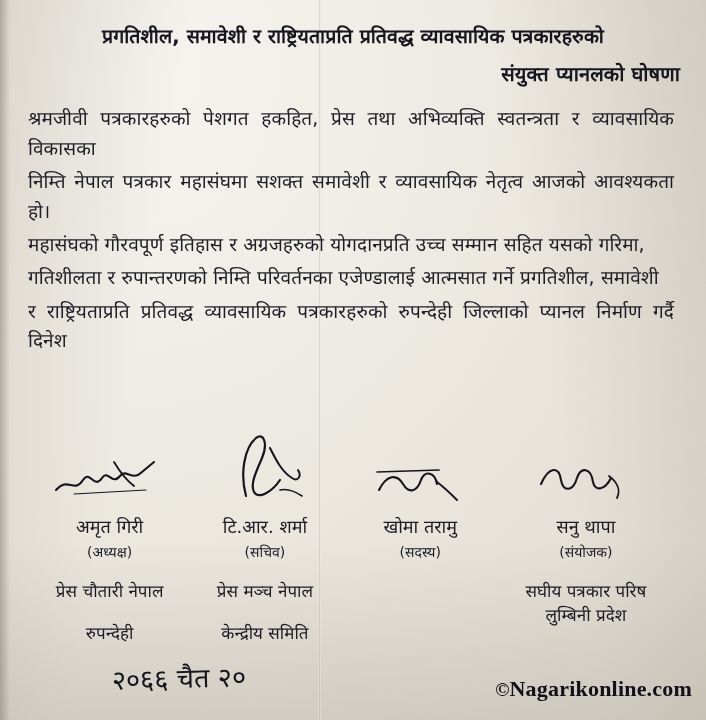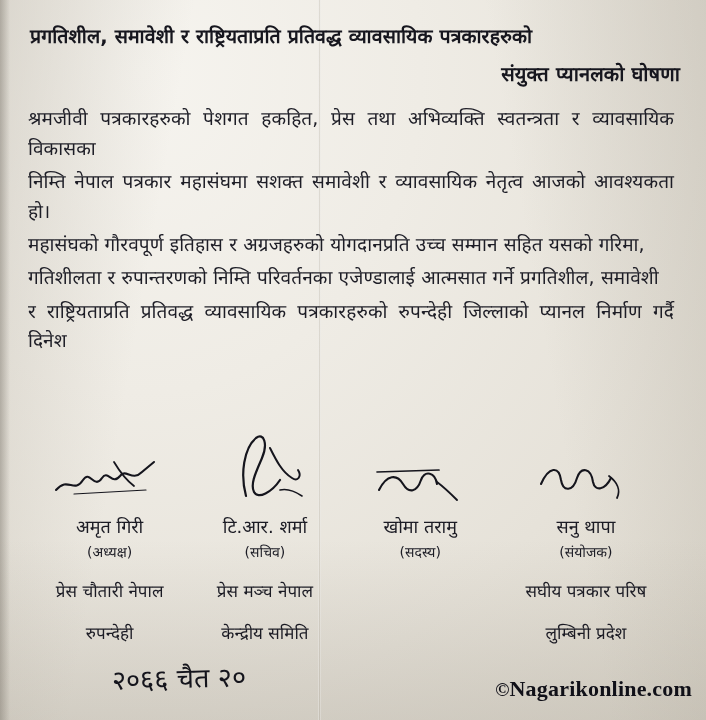--- a/index.html
+++ b/index.html
@@ -55,20 +55,21 @@
   .doc-line {
     font-family: "DejaVu Sans", sans-serif;
     font-size: 19px;
     line-height: 1.55;
     color: #1d1d26;
     text-align: justify;
     letter-spacing: 0.1px;
   }
 
   .title-1 {
+    text-align: center;
     font-size: 19.5px;
     font-weight: 700;
     line-height: 1.5;
     padding: 6px 4px 2px 4px;
     color: #16161e;
   }
   .title-2 {
     text-align: right;
     font-size: 20px;
     font-weight: 700;
@@ -228,21 +229,21 @@
         <div class="sig-mark">
           <svg width="110" height="48" viewBox="0 0 110 48">
             <path d="M10 28 C18 10, 28 10, 30 24 C32 36, 42 36, 46 22 C50 10, 60 12, 62 26 C64 36, 74 34, 80 22" fill="none" stroke="#15151d" stroke-width="2.1" stroke-linecap="round"></path>
             <path d="M78 20 C86 26, 90 34, 86 42" fill="none" stroke="#15151d" stroke-width="1.8" stroke-linecap="round"></path>
           </svg>
         </div>
         <div class="sig-name">सनु थापा</div>
         <div class="sig-role">(संयोजक)</div>
         <div class="sig-org">
           <div>सघीय पत्रकार परिष</div>
-          <div style="margin-top:18px;">लुम्बिनी प्रदेश</div>
+          <div style="">लुम्बिनी प्रदेश</div>
         </div>
       </div>
 
     </div>
   </div>
 
   <div class="date-line">२०६६ चैत २०</div>
 
   <div class="watermark">
     <span class="c-mark">©</span><span class="brand-a">Nagarik</span><span class="brand-b">online.com</span>

